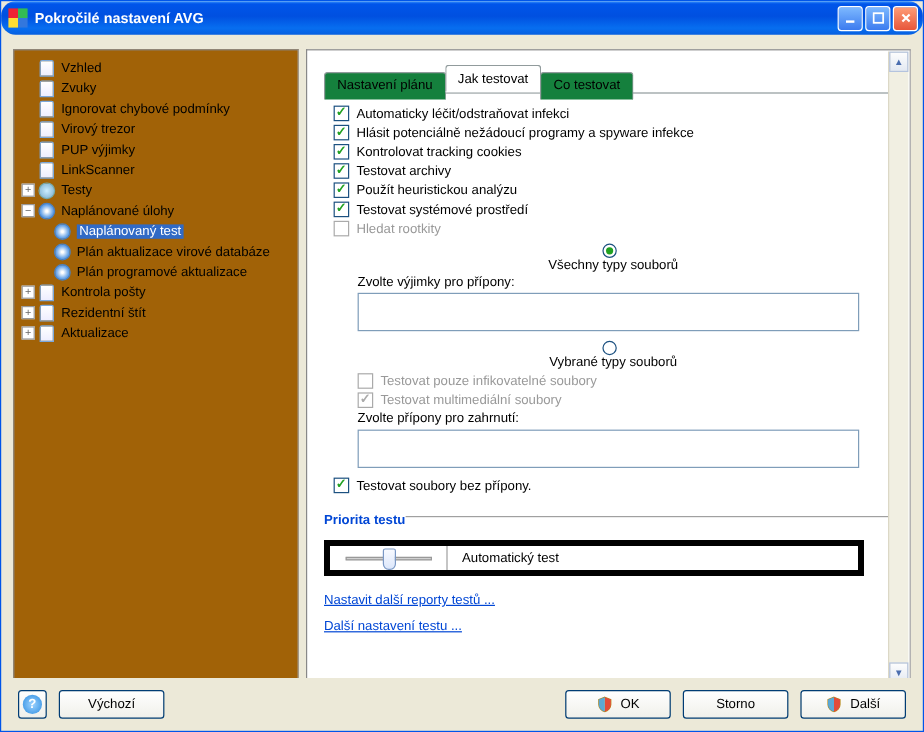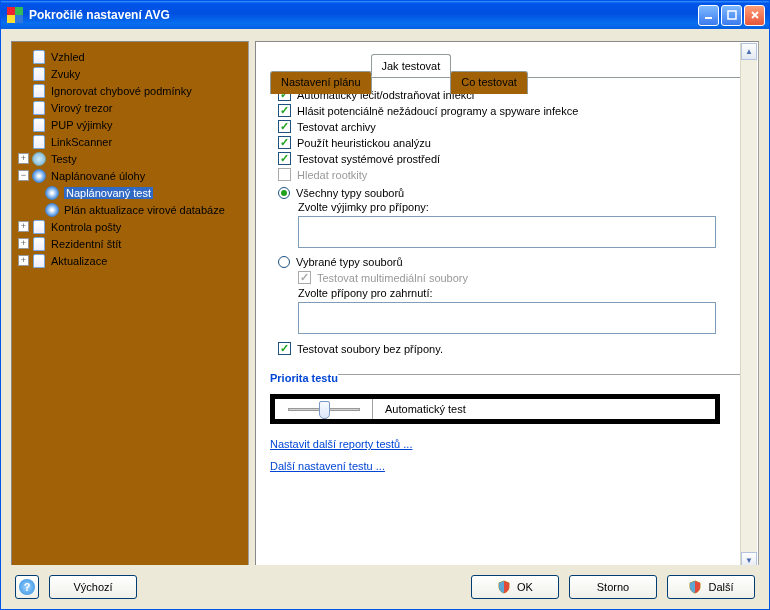--- a/index.html
+++ b/index.html
@@ -1,47 +1,47 @@
 <!DOCTYPE html>
 <html><head>
 <meta charset="utf-8">
 <style>
   * { box-sizing: border-box; }
   html, body { margin:0; padding:0; font-family: Tahoma, sans-serif; font-size:11px; background:#ece9d8; }
   .window { width:770px; height:610px; background:#ece9d8; border:1px solid #0055ea; position:relative; display:flex; flex-direction:column; }
-  .titlebar { height:28px; background:linear-gradient(to bottom,#3a95ff 0%,#0055ea 8%,#0050e0 45%,#076ef0 80%,#065fe0 100%); color:#fff; display:flex; align-items:center; padding:0 4px 0 6px; }
+  .titlebar { height:28px; background:linear-gradient(to bottom,#3a95ff 0%,#0055ea 8%,#0050e0 45%,#076ef0 80%,#065fe0 100%); color:#fff; display:flex; align-items:center; padding:0 4px 0 6px;border-radius:12px; }
   .titlebar .app-icon { width:16px; height:16px; margin-right:6px; display:flex; flex-wrap:wrap; }
   .titlebar .app-icon span { width:8px; height:8px; }
   .title-text { font-weight:bold; flex:1; font-size:12px; }
   .tb-buttons { display:flex; gap:2px; }
   .tb-btn { width:21px; height:21px; border:1px solid #fff; border-radius:3px; display:flex; align-items:center; justify-content:center; font-family:Marlett, sans-serif; font-size:10px; color:#fff; cursor:default; }
   .tb-min,.tb-max { background:linear-gradient(to bottom,#7db9ff,#3c7bef); }
   .tb-close { background:linear-gradient(to bottom,#ff9d77,#e7563b); }
   .tb-btn svg { width:10px; height:10px; }
   .body { flex:1; padding:12px 10px 0 10px; display:flex; gap:6px; overflow:hidden; }
   .tree-panel { width:238px; height:530px; background:#a16207; border:1px solid #a0a0a0; border-top-color:#888; border-left-color:#888; padding:6px 0; overflow:auto; }
   .main-panel { flex:1; height:530px; background:#fff; border:1px solid #a0a0a0; border-top-color:#888; border-left-color:#888; padding:12px 14px; overflow:auto; position:relative; }
   .tree-row { display:flex; align-items:center; height:17px; padding-left:6px; cursor:default; }
   .tree-row .toggle { width:11px; height:11px; font-size:9px; line-height:9px; text-align:center; color:#666; margin-right:2px; }
   .tree-row .spacer { width:13px; }
   .tree-row .icon { width:16px; height:16px; margin-right:4px; display:flex; align-items:center; justify-content:center; }
   .tree-row.selected .label { background:#316ac5; color:#fff; padding:0 2px; }
   .page-icon { width:12px; height:14px; background:linear-gradient(#fff,#eef); border:1px solid #7ba8dc; border-radius:2px 2px 0 0; position:relative; }
   .gear-icon { width:14px; height:14px; border-radius:50%; background:radial-gradient(#fff 10%, #6aa5e8 60%, #2f72c7); border:1px solid #4b82c3; }
   .search-icon { width:14px; height:14px; border:1px solid #7aa; border-radius:50%; background:radial-gradient(#cef,#7ac); }
   .tabs { display:flex; border-bottom:1px solid #919b9c; margin-bottom:10px; }
-  .tab { padding:4px 10px 4px 10px; border:1px solid #919b9c; border-bottom:none; background:#a16207; margin-right:-1px; border-radius:3px 3px 0 0; cursor:default; position:relative; top:17px; }
+  .tab { padding:4px 10px 4px 10px; border:1px solid #919b9c; border-bottom:none; background:#15803d; margin-right:-1px; border-radius:3px 3px 0 0; cursor:default; position:relative; top:6px; }
   .tab.active { background:#fff; border-bottom:1px solid #fff; top:0; padding-top:5px; }
   .chk-row { display:flex; align-items:center; margin:3px 0 3px 8px; }
   .chk { width:13px; height:13px; border:1px solid #1c5180; background:#fff; display:flex; align-items:center; justify-content:center; margin-right:6px; }
   .chk.checked::after { content:'✓'; font-size:11px; color:#21a121; font-weight:bold; line-height:11px; }
   .chk.disabled { border-color:#aaa; }
   .chk.disabled.checked::after { color:#aaa; }
   .disabled-text { color:#999; }
-  .radio-row { display:flex; align-items:center; margin:6px 0 2px 8px; }
+  .radio-row { display:flex; align-items:center; margin:6px 0 2px 8px;flex-direction:column; }
   .radio { width:12px; height:12px; border:1px solid #1c5180; border-radius:50%; background:#fff; margin-right:6px; display:flex; align-items:center; justify-content:center; }
   .radio.checked::after { content:''; width:6px; height:6px; border-radius:50%; background:#21a121; }
   .sublabel { margin-left:28px; margin-top:2px; }
   .textbox { width:418px; height:32px; border:1px solid #7f9db9; background:#fff; margin:3px 0 8px 28px; }
   .sub-indent { margin-left:28px; }
   .group-title { color:#0046d5; font-weight:bold; margin:14px 0 6px 0; }
   .group-title-line { display:flex; align-items:center; }
   .group-title-line .line { flex:1; height:1px; background:#a0a0a0; }
   .slider-box { border:5px solid #000000; height:30px; display:flex; align-items:center; margin:4px 0 10px 0; width:450px; }
   .slider-area { width:98px; border-right:1px solid #a0a0a0; height:100%; display:flex; align-items:center; justify-content:center; }
@@ -157,20 +157,28 @@
         </div>
         <div class="tree-row">
           <span class="spacer"></span>
           <span class="toggle"></span>
           <span class="icon">
             <span class="gear-icon"></span>
           </span>
           <span class="label">Plán aktualizace virové databáze</span>
         </div>
         <div class="tree-row">
+          <span class="spacer"></span>
+          <span class="toggle"></span>
+          <span class="icon">
+            <span class="gear-icon"></span>
+          </span>
+          <span class="label">Plán programové aktualizace</span>
+        </div>
+        <div class="tree-row">
           <span class="toggle" style="border: 1px solid rgb(153, 153, 153); background: rgb(255, 255, 255);">+</span>
           <span class="icon">
             <span class="page-icon"></span>
           </span>
           <span class="label">Kontrola pošty</span>
         </div>
         <div class="tree-row">
           <span class="toggle" style="border: 1px solid rgb(153, 153, 153); background: rgb(255, 255, 255);">+</span>
           <span class="icon">
             <span class="page-icon"></span>
@@ -197,20 +205,24 @@
       <div class="chk-row">
           <div class="chk checked"></div>
           <span>Automaticky léčit/odstraňovat infekci</span>
         </div>
       <div class="chk-row">
           <div class="chk checked"></div>
           <span>Hlásit potenciálně nežádoucí programy a spyware infekce</span>
         </div>
       <div class="chk-row">
           <div class="chk checked"></div>
+          <span>Kontrolovat tracking cookies</span>
+        </div>
+      <div class="chk-row">
+          <div class="chk checked"></div>
           <span>Testovat archivy</span>
         </div>
       <div class="chk-row">
           <div class="chk checked"></div>
           <span>Použít heuristickou analýzu</span>
         </div>
       <div class="chk-row">
           <div class="chk checked"></div>
           <span>Testovat systémové prostředí</span>
         </div>
@@ -222,20 +234,24 @@
       <div class="radio-row">
           <div class="radio checked"></div>
           <span>Všechny typy souborů</span>
         </div>
       <div class="sublabel">Zvolte výjimky pro přípony:</div>
       <div class="textbox"></div>
 
       <div class="radio-row">
           <div class="radio"></div>
           <span>Vybrané typy souborů</span>
+        </div>
+      <div class="chk-row sub-indent">
+          <div class="chk disabled"></div>
+          <span class="disabled-text">Testovat pouze infikovatelné soubory</span>
         </div>
       <div class="chk-row sub-indent">
           <div class="chk disabled checked"></div>
           <span class="disabled-text">Testovat multimediální soubory</span>
         </div>
       <div class="sublabel">Zvolte přípony pro zahrnutí:</div>
       <div class="textbox"></div>
 
       <div class="chk-row">
           <div class="chk checked"></div>

